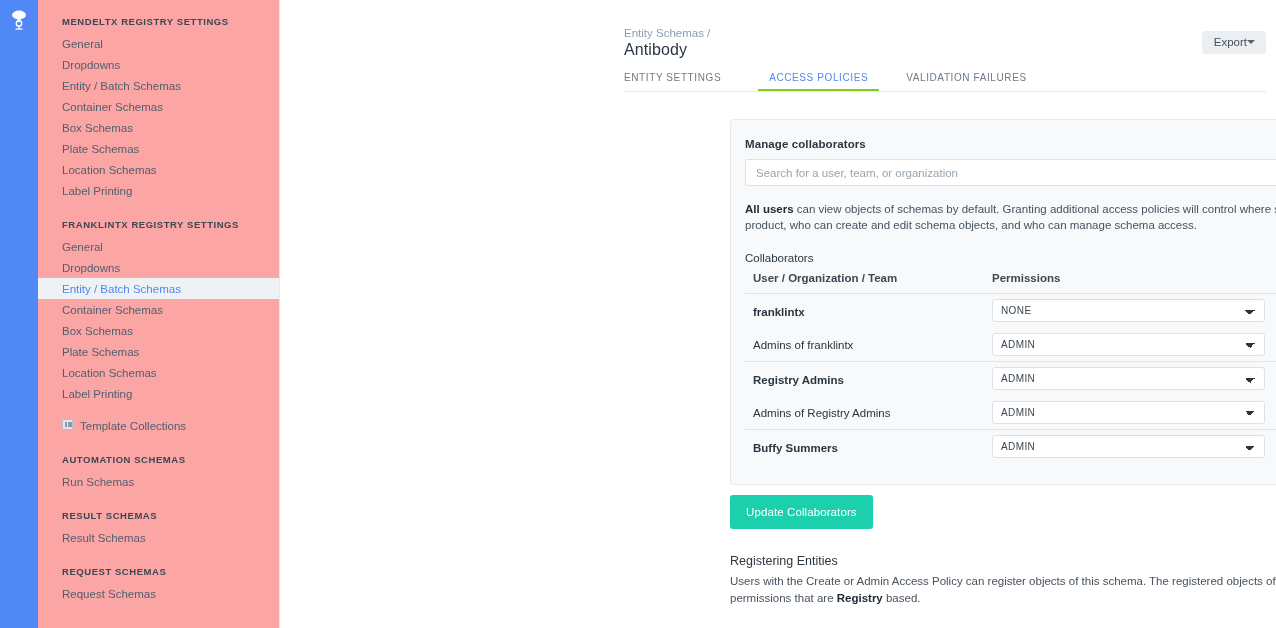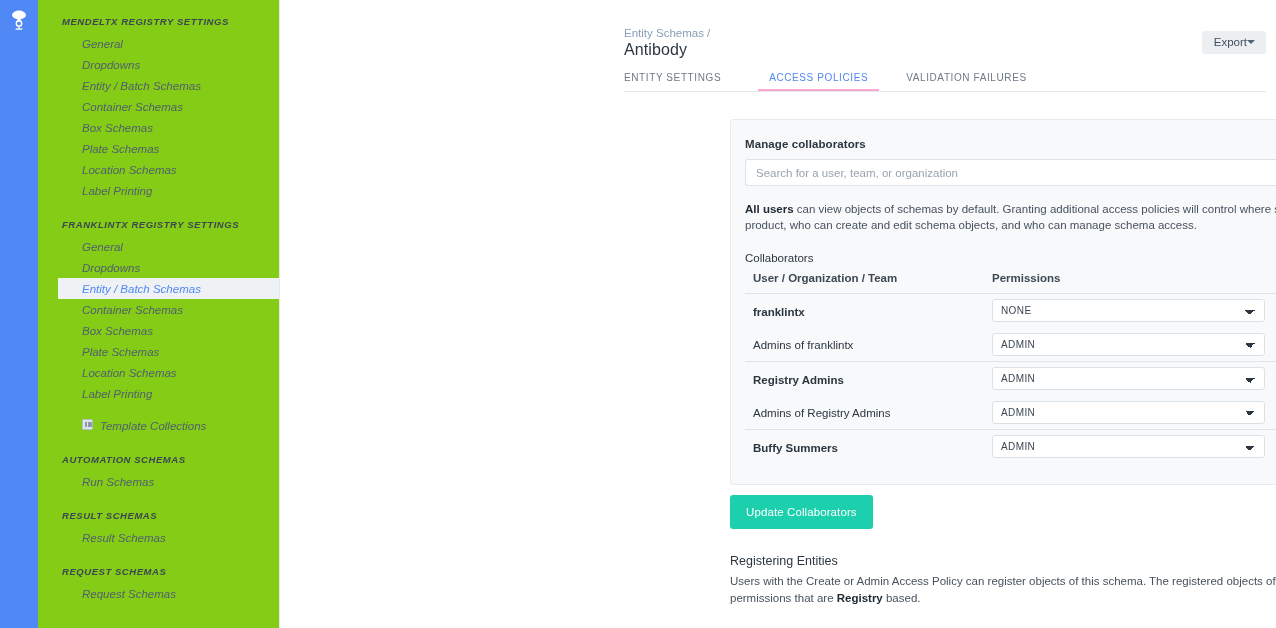--- a/index.html
+++ b/index.html
@@ -18,33 +18,33 @@
     flex: 0 0 38px; position: relative;
   }
   .rail-logo {
     position: absolute; top: 8px; left: 0; width: 38px;
     display: flex; align-items: center; justify-content: center;
   }
 
   
   .sidebar {
     width: 242px; flex: 0 0 242px; height: 628px;
-    background: #84cc16; overflow: hidden;
+    background: #fca5a5; overflow: hidden;
     border-right: 1px solid #e6eaee;
-    padding-top: 9px; position: relative; font-style: italic;
+    padding-top: 9px; position: relative;
   }
   .nav-heading {
     font-size: 9.5px; font-weight: bold; letter-spacing: .55px;
     color: #3c4753; text-transform: uppercase;
     padding: 6px 0 5px 24px; line-height: 13px;
   }
   .nav-item {
     font-size: 11.5px; color: #51606e; line-height: 14px;
     padding: 3.5px 0 3.5px 24px; cursor: pointer;
-    display: flex; gap: 7px; margin-left: 20px;
+    display: flex; gap: 7px;
   }
   .nav-item .nav-label { padding-left: 0; }
   .nav-item.active { background: #eef2f5; color: #5088f5; }
   .nav-icon {
     width: 11px; height: 11px; flex: 0 0 11px;
     border: 1px solid #b4bfc9; border-radius: 1.5px;
     background: #dfe5ea; display: inline-block; position: relative;
   }
   .nav-icon::before {
     content: ""; position: absolute; left: 1.5px; top: 2px;
@@ -86,21 +86,21 @@
     position: absolute; left: 344px; top: 72px; right: 10px;
     display: flex; gap: 16px; border-bottom: 1px solid #e4e8ec;
     height: 20px;
   }
   .tab {
     font-size: 10px; letter-spacing: .6px; text-transform: uppercase;
     color: #6d7a87; padding: 0 11px 7px 11px; cursor: pointer;
     white-space: nowrap; line-height: 12px;
   }
   .tab:first-child { padding-left: 0; margin-right: 10px; }
-  .tab.active { color: #5088f5; border-bottom: 2px solid #f9a8d4; text-align: center; }
+  .tab.active { color: #5088f5; border-bottom: 2px solid #84cc16; text-align: center; }
 
   
   .card {
     position: absolute; left: 450px; top: 119px; width: 712px;
     background: #f7f9fa; border: 1px solid #e7ebee; border-radius: 3px;
     padding: 18px 14px 20px 14px;
   }
   .card-label {
     font-size: 11.5px; font-weight: bold; color: #2b3640;
     margin-bottom: 9px; letter-spacing: .1px;

